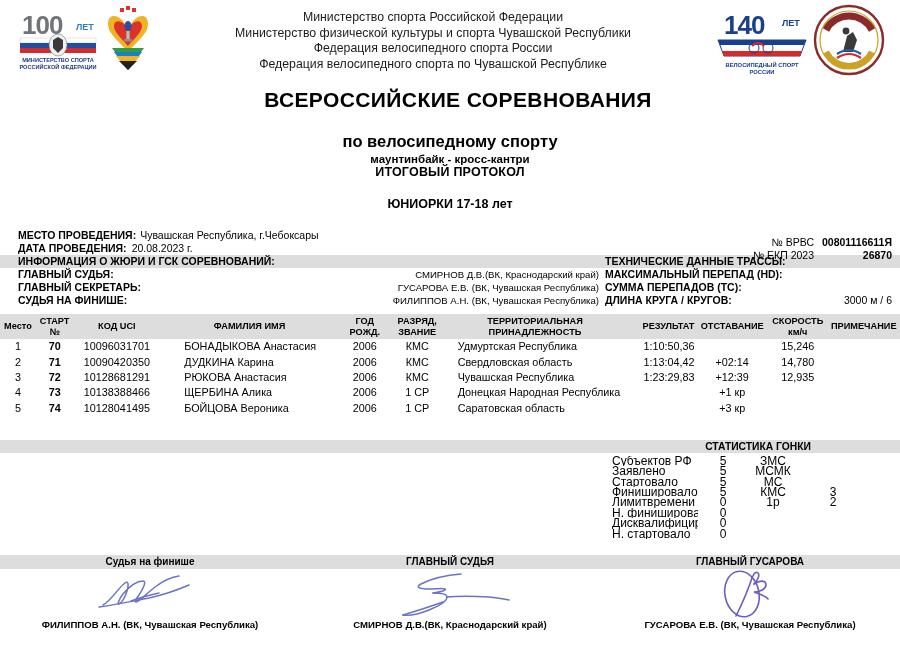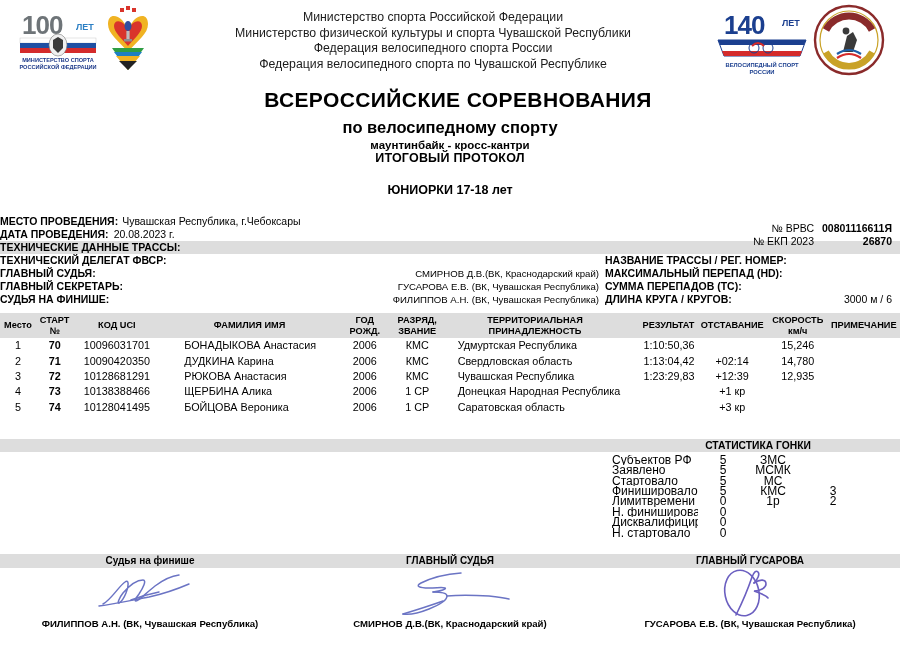--- a/index.html
+++ b/index.html
@@ -41,21 +41,21 @@
   .titles { text-align: center; margin-top: 10px; }
   .t-main {
     font-size: 21px;
     font-weight: bold;
     letter-spacing: 0.4px;
     margin-left: 16px;
   }
   .t-sub1 {
     font-size: 16.5px;
     font-weight: bold;
-    margin-top: 6px;
+    margin-top: 20px;
   }
   .t-sub2 {
     font-size: 11.5px;
     font-weight: bold;
     margin-top: 2px;
   }
   .t-sub3 {
     font-size: 12.5px;
     font-weight: bold;
     letter-spacing: 0.2px;
@@ -68,21 +68,21 @@
 
   
   .info-block { margin-top: 18px; font-size: 10.5px; }
   .irow {
     display: flex;
     height: 13px;
     align-items: center;
     line-height: 13px;
   }
   .irow.shaded { background: #dddddd; }
-  .col-l { width: 605px; display: flex; padding-left: 0; position: relative; }
+  .col-l { width: 605px; display: flex; padding-left: 18px; position: relative; }
   .col-r { flex: 1 1 auto; display: flex; position: relative; padding-right: 8px; }
 
   .lbl { font-weight: bold; white-space: nowrap; }
   .val { font-weight: normal; white-space: nowrap; }
   .l-name { position: absolute; right: 6px; font-weight: normal; font-size: 9.6px; }
   .r-val { position: absolute; right: 8px; font-weight: normal; }
   .r-val-b { position: absolute; right: 8px; font-weight: bold; }
   .r-lbl-fix { position: absolute; right: 86px; font-weight: normal; }
 
   
@@ -297,35 +297,28 @@
       <span class="lbl">ДАТА ПРОВЕДЕНИЯ:</span>
       <span class="val" style="margin-left:5px">20.08.2023 г.</span>
     </div>
     <div class="col-r">
       <span class="r-lbl-fix">№ ЕКП 2023</span>
       <span class="r-val-b">26870</span>
     </div>
   </div>
 
   <div class="irow shaded">
+    <div class="col-l">
+      <span class="lbl">ИНФОРМАЦИЯ О ЖЮРИ И ГСК СОРЕВНОВАНИЙ:</span>
+    </div>
     <div class="col-r">
       <span class="lbl">ТЕХНИЧЕСКИЕ ДАННЫЕ ТРАССЫ:</span>
     </div>
   </div>
 
-  <div class="irow">
-    <div class="col-l">
-      <span class="lbl">ТЕХНИЧЕСКИЙ ДЕЛЕГАТ ФВСР:</span>
-      <span class="l-name"></span>
-    </div>
-    <div class="col-r">
-      <span class="lbl">НАЗВАНИЕ ТРАССЫ / РЕГ. НОМЕР:</span>
-      <span class="r-val"></span>
-    </div>
-  </div>
 
   <div class="irow">
     <div class="col-l">
       <span class="lbl">ГЛАВНЫЙ СУДЬЯ:</span>
       <span class="l-name">СМИРНОВ Д.В.(ВК, Краснодарский край)</span>
     </div>
     <div class="col-r">
       <span class="lbl">МАКСИМАЛЬНЫЙ ПЕРЕПАД (HD):</span>
       <span class="r-val"></span>
     </div>

